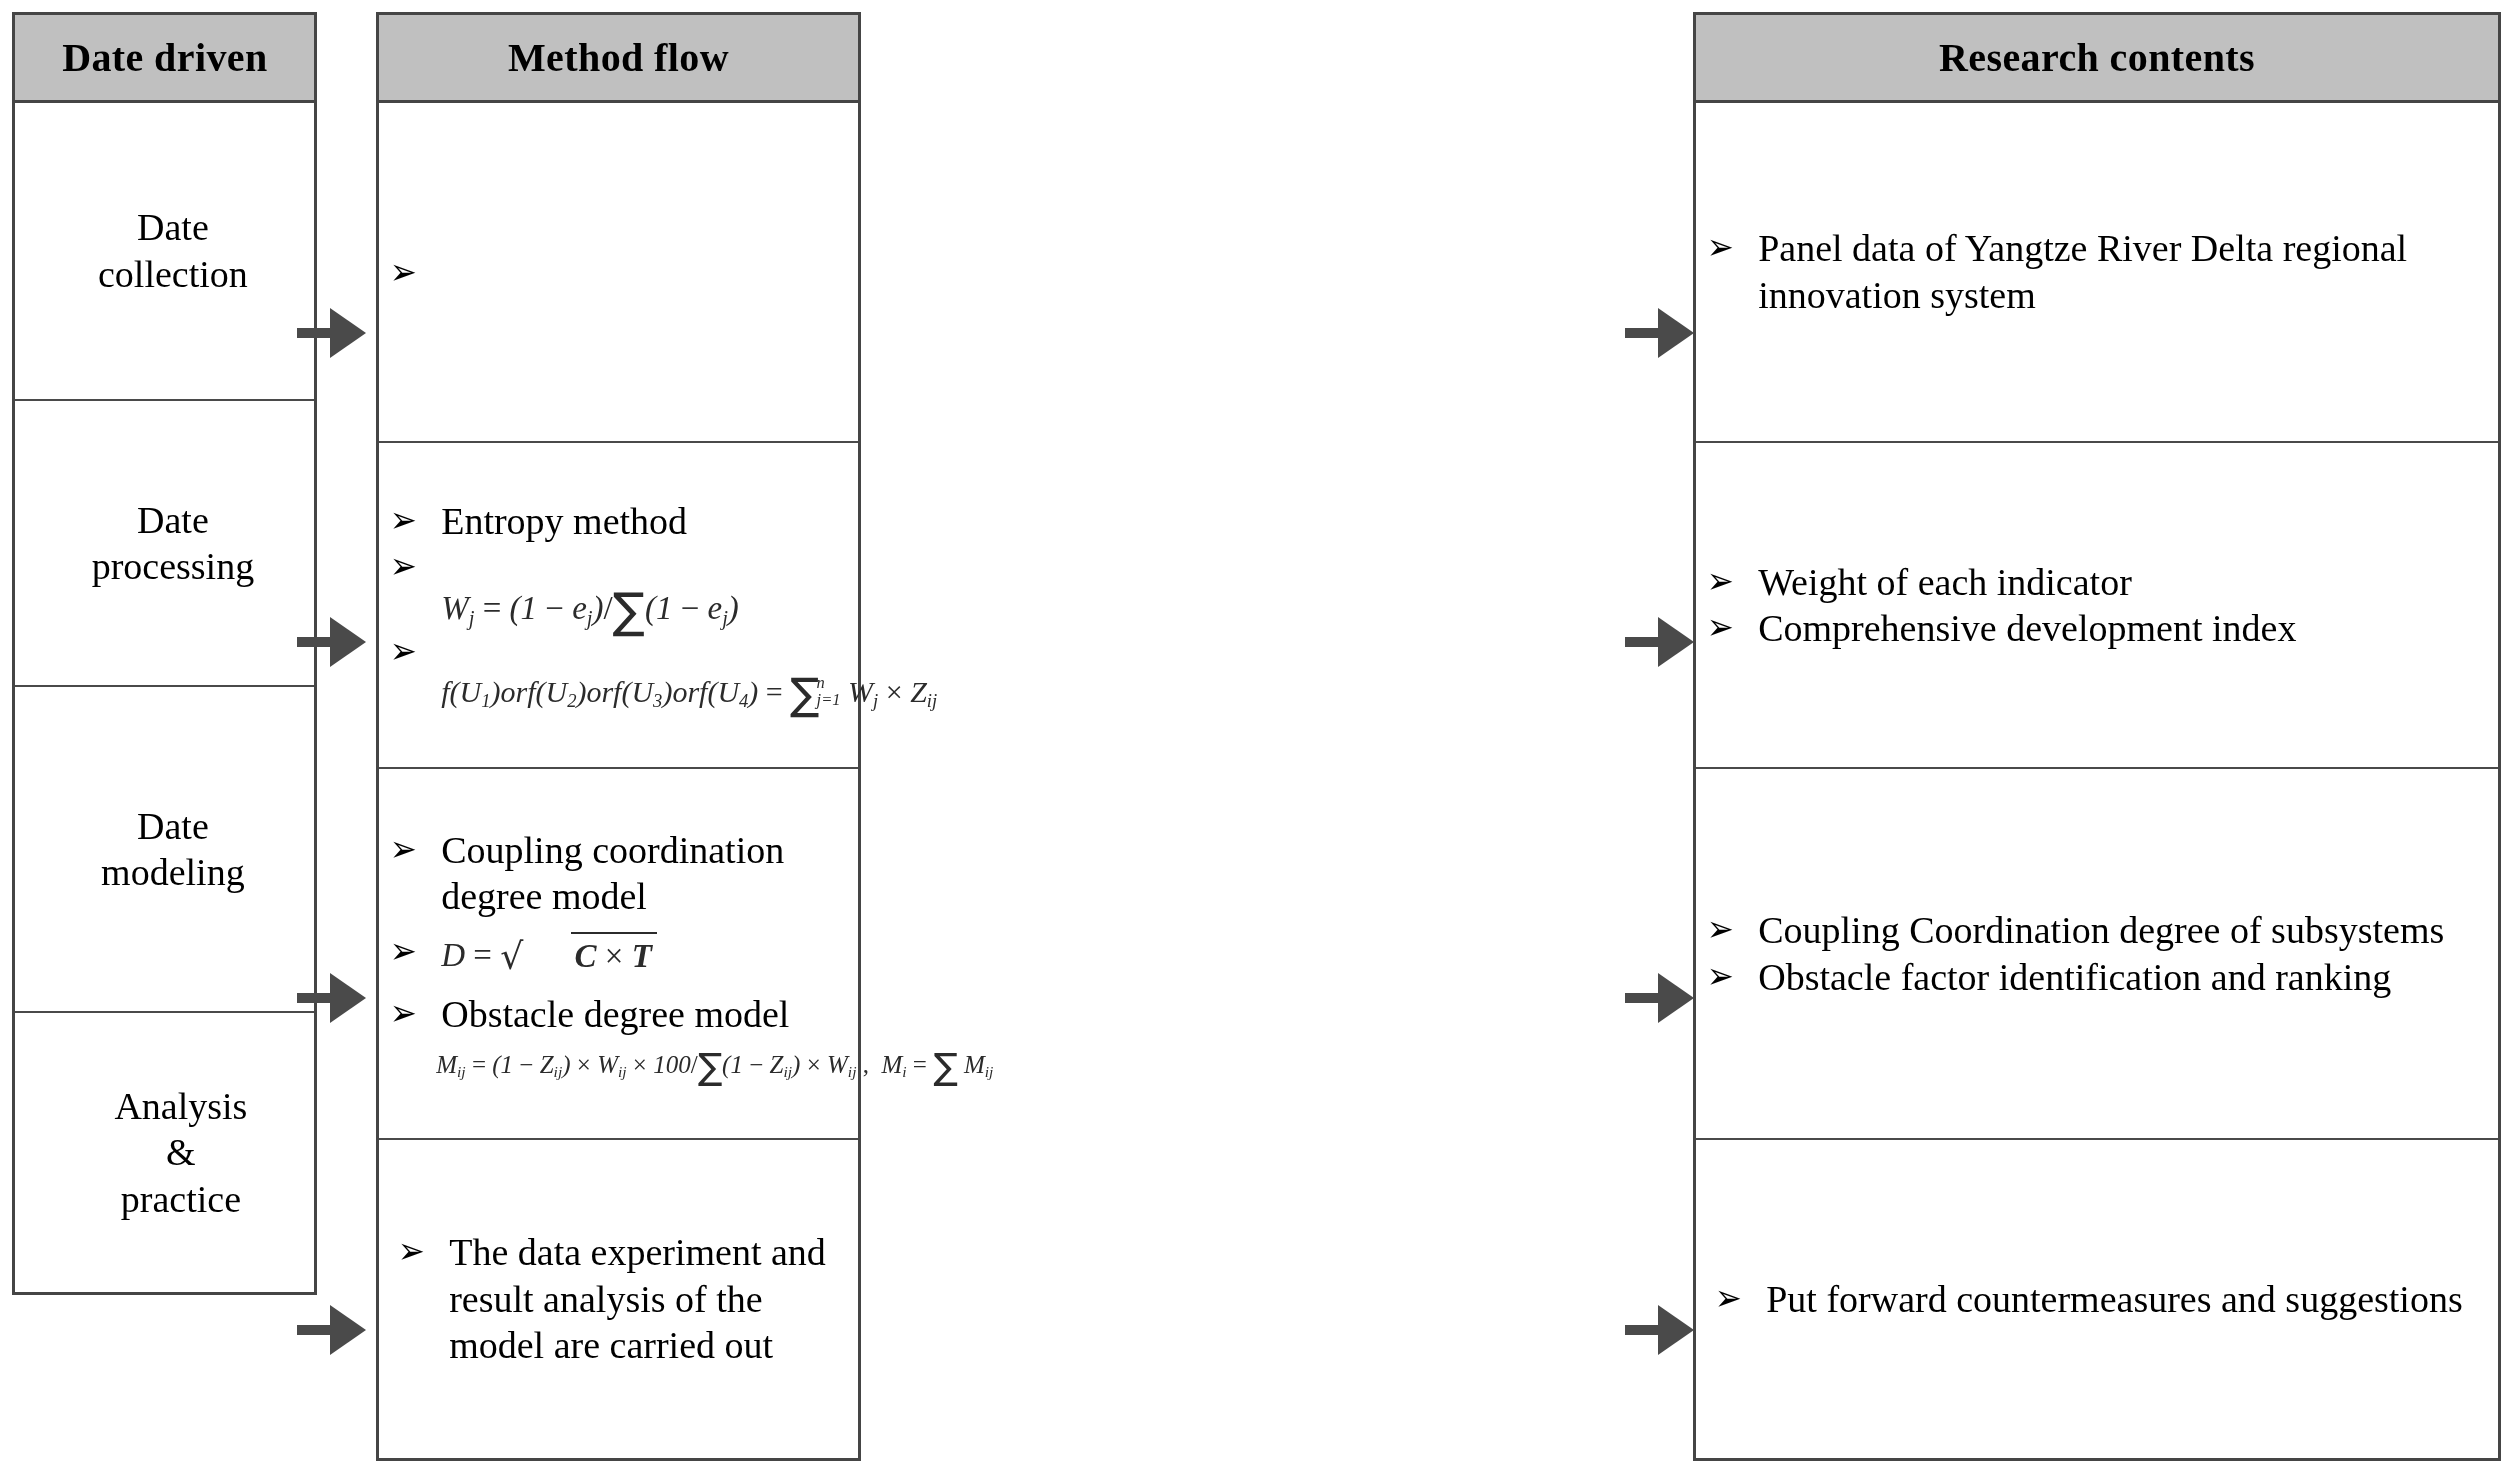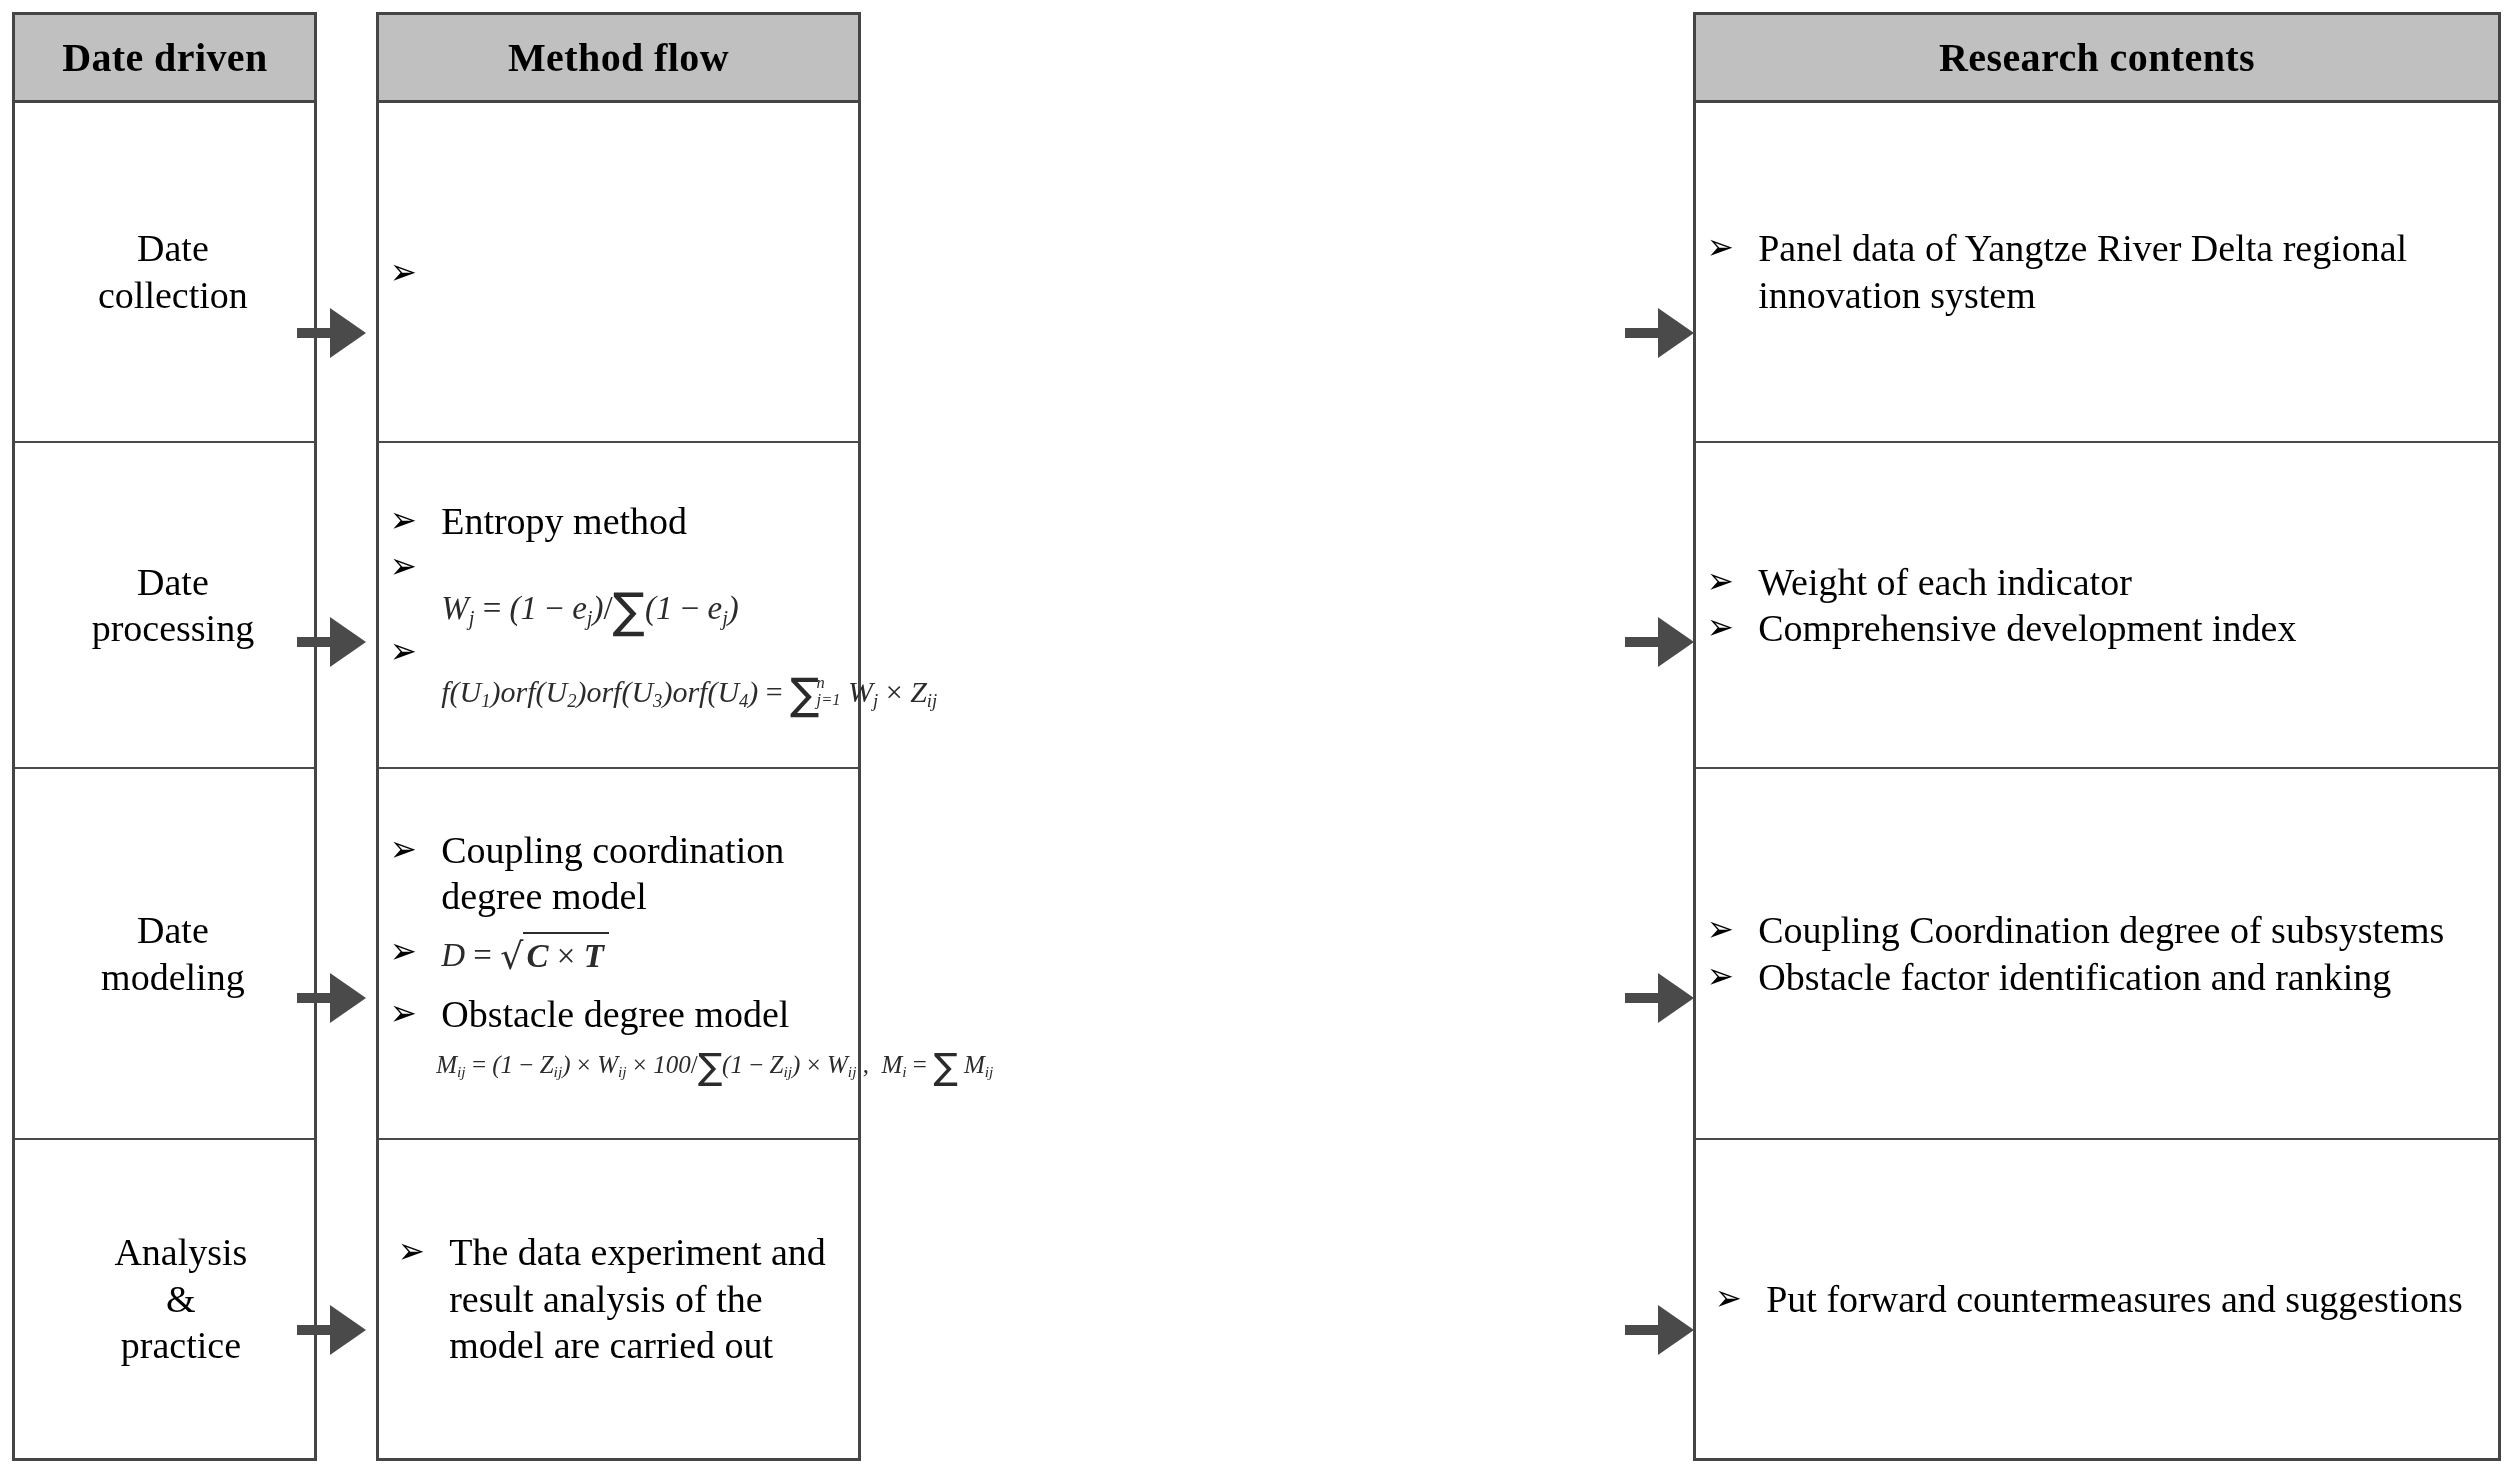--- a/index.html
+++ b/index.html
@@ -23,21 +23,21 @@
     height: 1476px;
   }
 
   
   .column {
     position: absolute;
     box-sizing: border-box;
     border: 3.3px solid #454545;
     background: #ffffff;
   }
-  #col-driven   { left: 12.4px;   top: 11.5px; width: 305px;  height: 1449px; }
+  #col-driven   { left: 12.4px;   top: 11.5px; width: 305px;  height: 1283px; }
   #col-method   { left: 376px;  top: 11.5px; width: 485px;  height: 1449px; }
   #col-research { left: 1693px; top: 11.5px; width: 808px;  height: 1449px; }
 
   .col-header {
     box-sizing: border-box;
     background: #c0c0c0;
     border-bottom: 3.3px solid #454545;
     display: flex;
     align-items: center;
     justify-content: center;
@@ -136,20 +136,21 @@
   }
   .sqrt-wrap {
     display: inline-block;
     position: relative;
     padding-top: 2.5px;
   }
   .sqrt-wrap .radicand {
     border-top: 2.5px solid #2b2b2b;
     padding: 1.6px 5px 0 3.3px;
     display: inline-block;
+    margin-left: 48px;
   }
   .radical {
     font-family: "DejaVu Sans", sans-serif;
     font-style: normal;
     font-size: 1.1em;
     vertical-align: -0.08em;
   }
   .formula-line {
     padding-left: 54px;
     margin-top: 1.6px;

